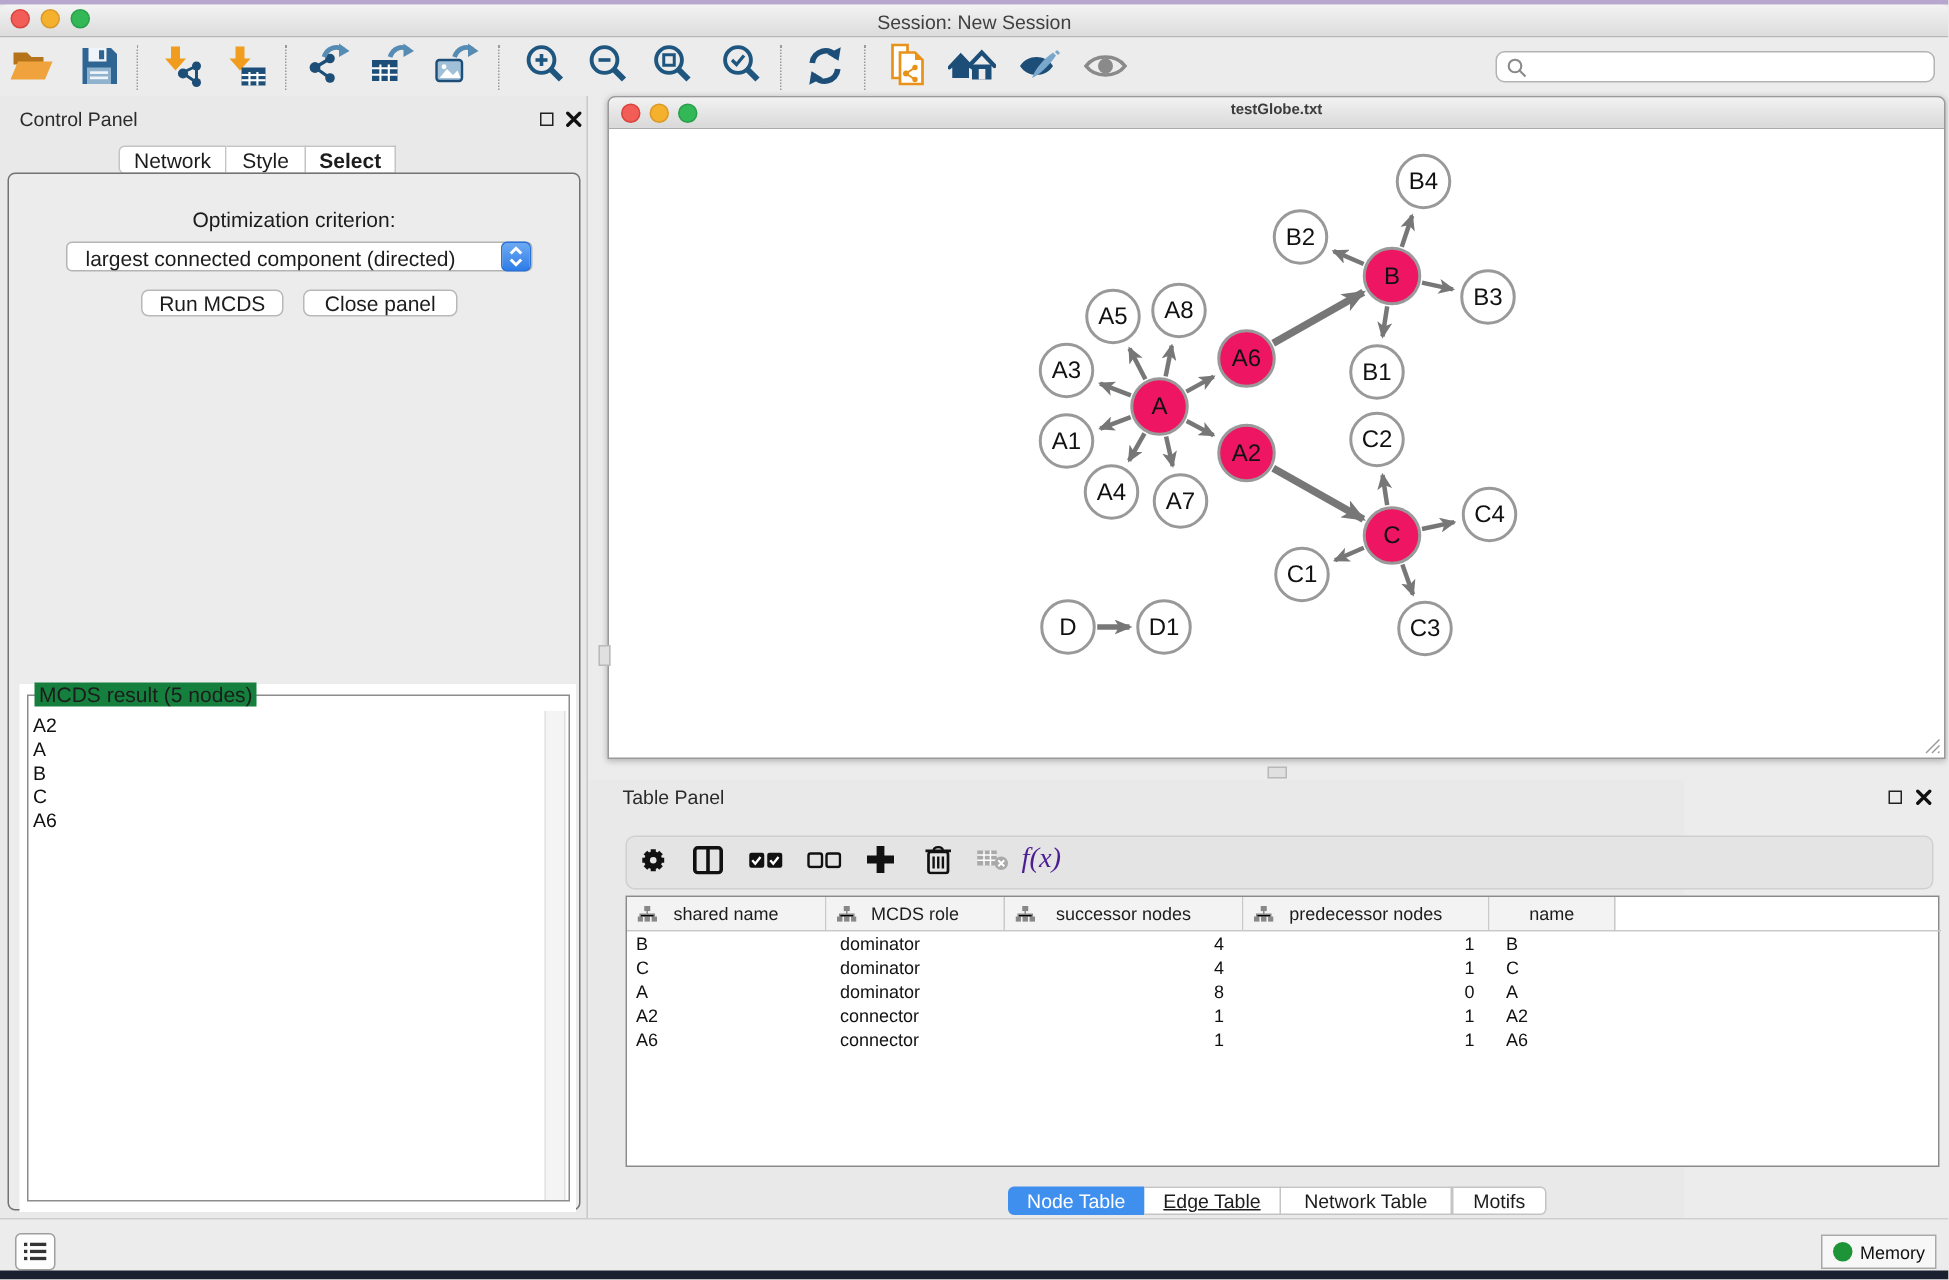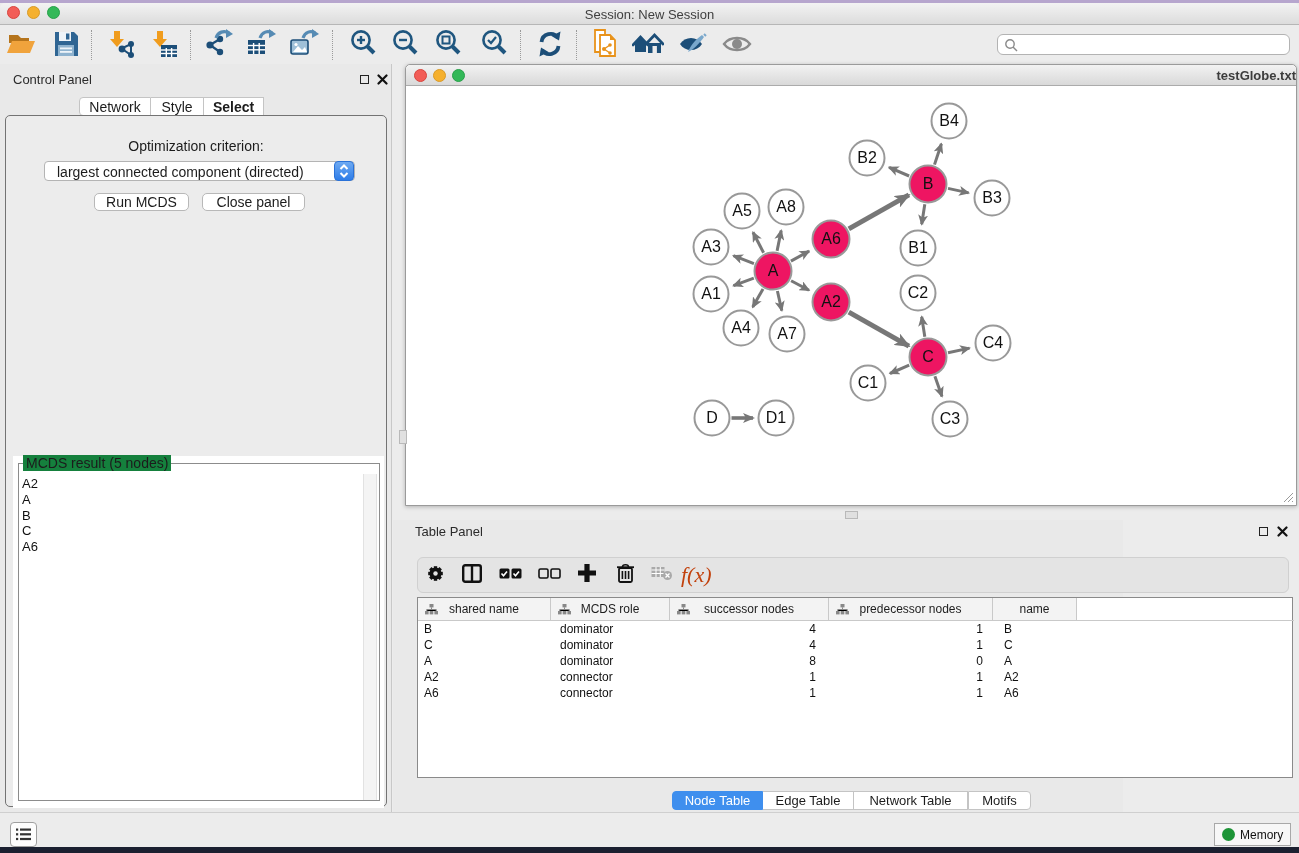--- a/index.html
+++ b/index.html
@@ -237,21 +237,21 @@
         <div style="position:absolute;right:2px;top:10px;width:14px;height:326px;background:#f4f4f4;border-left:1px solid #e2e2e2;border-right:1px solid #e2e2e2;"></div>
       </div>
     </div>
   </div>
 </div>
 <div class="abs netwin" id="netwin">
   <div class="netbar">
     <div class="tl" style="left:8px;top:4px;background:#f25d57;border:0.5px solid #d8453e;"></div>
     <div class="tl" style="left:27px;top:4px;background:#f5b02e;border:0.5px solid #d99a27;"></div>
     <div class="tl" style="left:46px;top:4px;background:#33b858;border:0.5px solid #28a04a;"></div>
-    <div style="position:absolute;width:100%;text-align:right;top:3px;font-size:13px;color:#3c3c3c;font-weight:bold;">testGlobe.txt</div>
+    <div style="position:absolute;width:100%;text-align:center;top:3px;font-size:10px;color:#3c3c3c;font-weight:bold;">testGlobe.txt</div>
   </div>
   <svg style="position:absolute;left:0;top:21px;" width="890" height="419" viewBox="0 0 890 419">
     <defs>
       <marker id="arr" markerWidth="11" markerHeight="10" refX="9.5" refY="5" orient="auto" markerUnits="userSpaceOnUse">
         <path d="M0 0 L11 5 L0 10 L2.8 5 Z" fill="#777777"></path>
       </marker>
       <marker id="arrT" markerWidth="16" markerHeight="13" refX="14" refY="6.5" orient="auto" markerUnits="userSpaceOnUse">
         <path d="M0 0 L16 6.5 L0 13 L4 6.5 Z" fill="#777777"></path>
       </marker>
       <marker id="arrM" markerWidth="12" markerHeight="10" refX="10" refY="5" orient="auto" markerUnits="userSpaceOnUse">
@@ -392,21 +392,21 @@
     <g stroke="#fff" stroke-width="1">
       <line x1="0.5" y1="4" x2="13.5" y2="4"></line>
         <line x1="0.5" y1="7.5" x2="13.5" y2="7.5"></line>
       <line x1="5" y1="1" x2="5" y2="11"></line>
         <line x1="9.3" y1="1" x2="9.3" y2="11"></line>
     </g>
     <circle cx="16.5" cy="9.5" r="4.5" fill="#a9a9a9"></circle>
     <path d="M14.5 7.5 l4 4 M18.5 7.5 l-4 4" stroke="#fff" stroke-width="1.3"></path>
   </svg>
 
-  <div style="position:absolute;left:288px;top:42px;font-family:'Liberation Serif',serif;font-style:italic;font-size:22px;color:#c2410c;">f(x)</div>
+  <div style="position:absolute;left:288px;top:42px;font-family:'Liberation Serif',serif;font-style:italic;font-size:19px;color:#4c1d95;">f(x)</div>
   <div class="tbl">
     <div class="th" style="left:0;width:133px;">shared name</div>
     <div class="th" style="left:133px;width:119px;">MCDS role</div>
     <div class="th" style="left:252px;width:159px;">successor nodes</div>
     <div class="th" style="left:411px;width:164px;">predecessor nodes</div>
     <div class="th" style="left:575px;width:84px;">name</div>
     <div style="position:absolute;left:0;top:22px;width:876px;height:1px;background:#c9c9c9;"></div>
     <svg class="hicon" style="left:7px;" width="13" height="11" viewBox="0 0 13 11">
         <g fill="#888">
           <rect x="4.5" y="0" width="4" height="3.4"></rect>
@@ -481,21 +481,21 @@
       </div>
     <div class="row" style="top:87px;">
         <span style="position:absolute;left:6px;">A6</span>
         <span style="position:absolute;left:142px;">connector</span>
         <span class="num" style="left:318px;width:80px;">1</span>
         <span class="num" style="left:485px;width:80px;">1</span>
         <span style="position:absolute;left:586px;">A6</span>
       </div>
   </div>
   <div class="btab sel" style="left:279px;top:271px;width:91px;border-radius:4px 0 0 4px;">Node Table</div>
-  <div class="btab" style="left:370px;top:271px;width:91px;border-left:0;">Edge Table</div>
+  <div class="btab" style="left:370px;top:271px;width:91px;border-left:0;text-decoration:underline;">Edge Table</div>
   <div class="btab" style="left:461px;top:271px;width:114px;border-left:0;">Network Table</div>
   <div class="btab" style="left:575px;top:271px;width:63px;border-radius:0 4px 4px 0;">Motifs</div>
 </div>
 <div class="abs statusbar" id="statusbar">
   <div style="position:absolute;left:10px;top:9px;width:27px;height:25px;background:#fdfdfd;border:1px solid #9f9f9f;border-radius:4px;">
     <svg style="position:absolute;left:5px;top:5px;" width="15" height="13" viewBox="0 0 15 13">
       <g fill="#333">
         <rect x="0" y="0.5" width="2.2" height="2.2"></rect>
           <rect x="4" y="0.5" width="11" height="2.2"></rect>
         <rect x="0" y="5.2" width="2.2" height="2.2"></rect>

